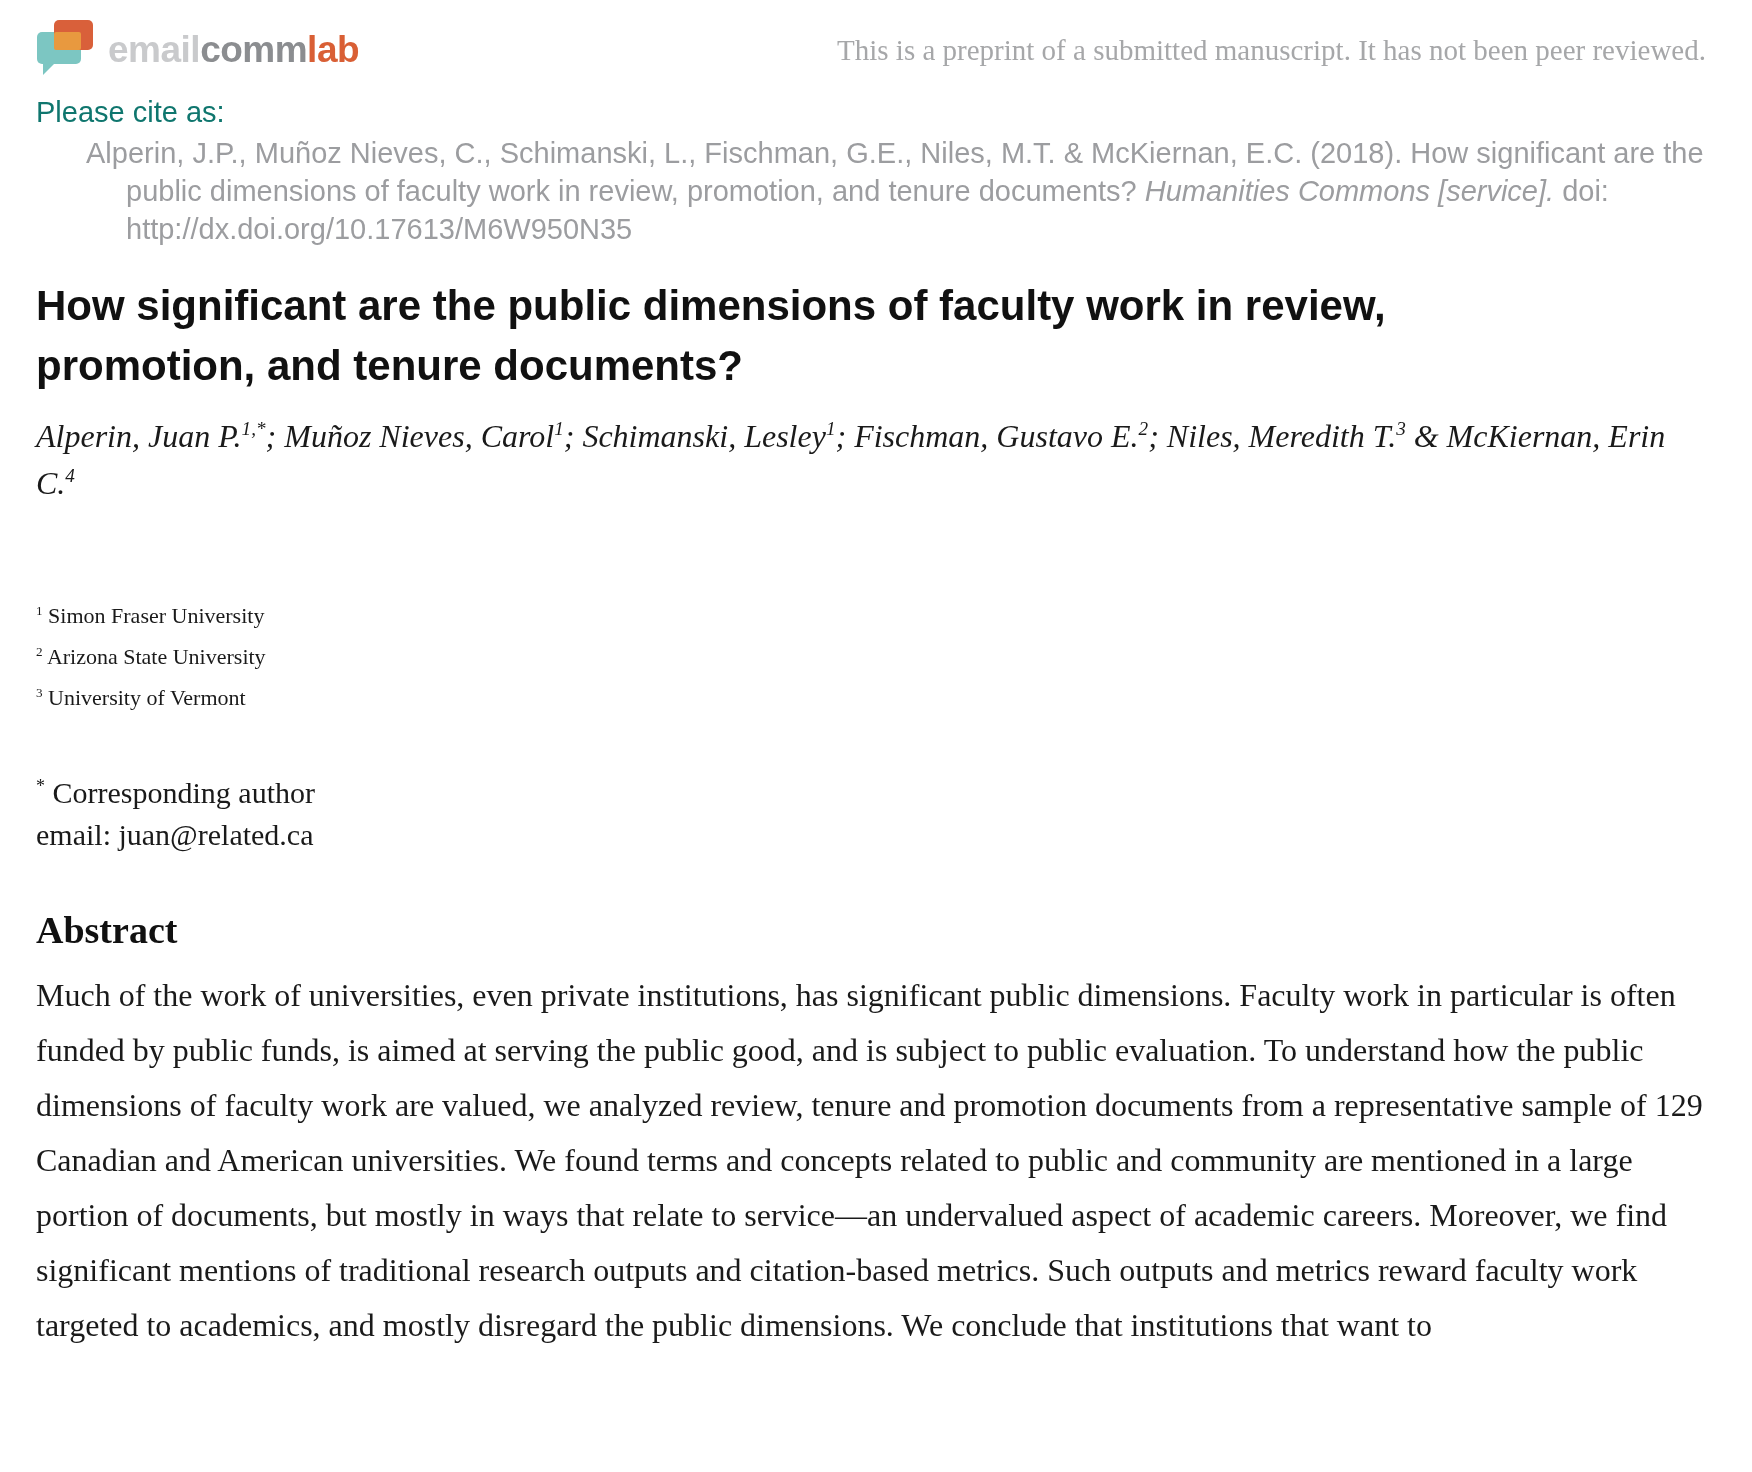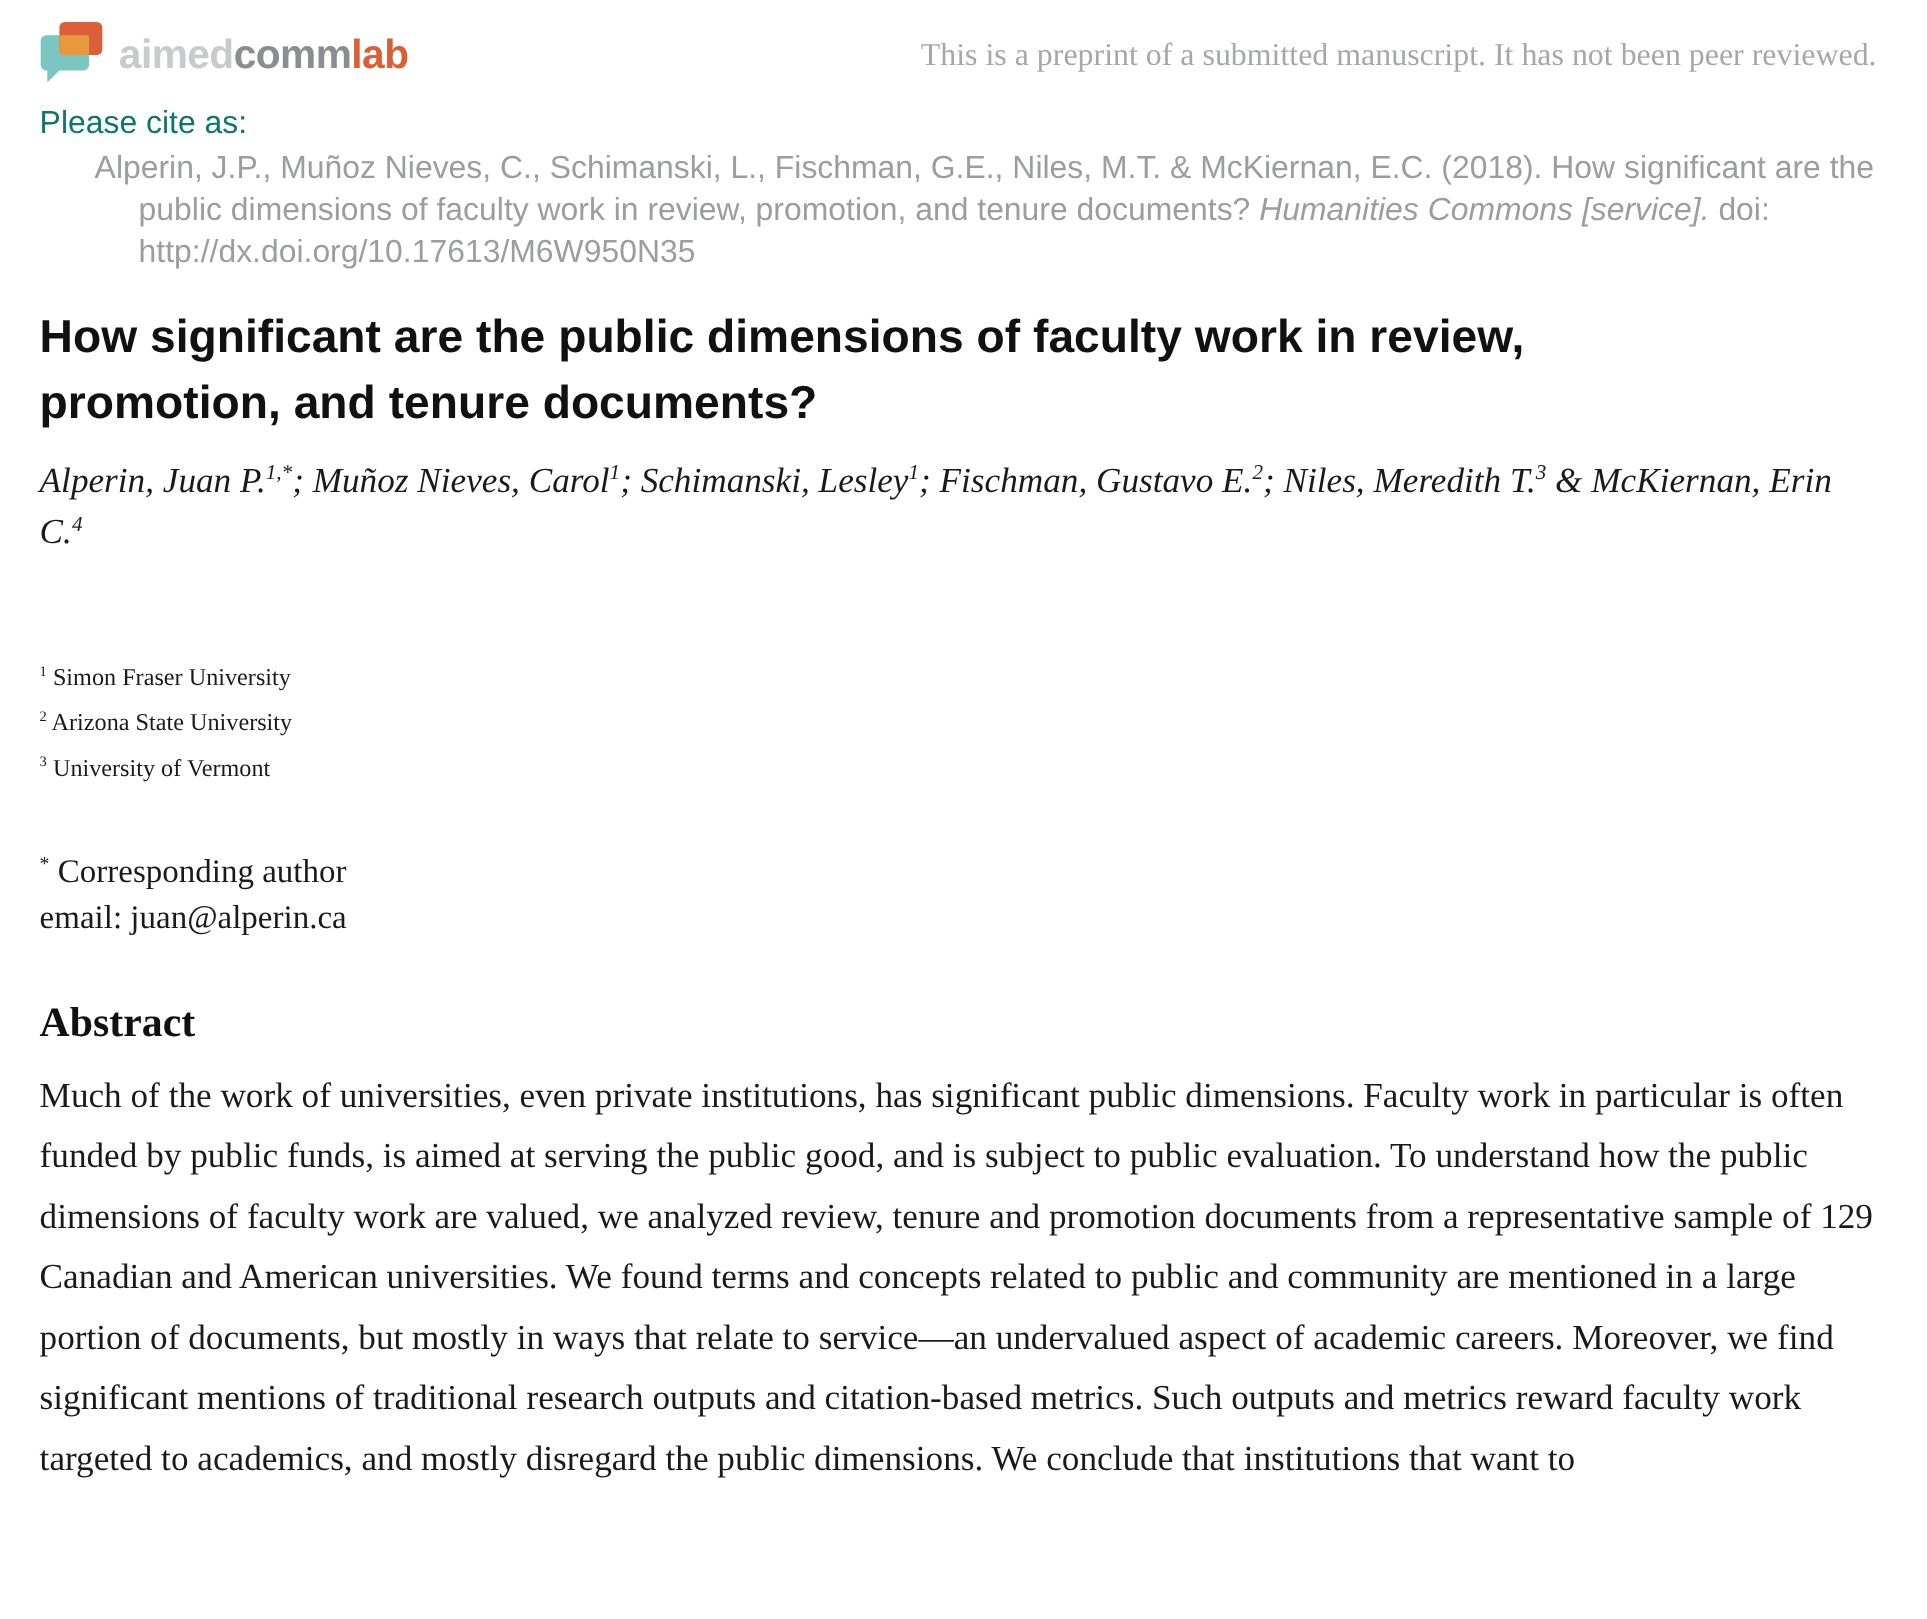--- a/index.html
+++ b/index.html
@@ -127,40 +127,40 @@
 <div class="page">
 
   <header class="header">
     <div class="logo">
       <svg width="58" height="58" viewBox="0 0 58 58">
         <polygon points="7,43 7,57 21,43" fill="#7cc6c2"></polygon>
         <rect x="1" y="14" width="44" height="32" rx="5" fill="#7cc6c2"></rect>
         <rect x="18" y="2" width="39" height="30" rx="5" fill="#d9603a"></rect>
         <rect x="18" y="14" width="27" height="18" rx="2" fill="#e8993f"></rect>
       </svg>
-      <div class="logo-text"><span class="logo-part1">aimed</span><span class="logo-part2">comm</span><span class="logo-part3">lab</span></div>
+      <div class="logo-text"><span class="logo-part1">email</span><span class="logo-part2">comm</span><span class="logo-part3">lab</span></div>
     </div>
     <div class="notice">This is a preprint of a submitted manuscript. It has not been peer reviewed.</div>
   </header>
 
   <div class="cite-label">Please cite as:</div>
 
   <p class="citation"><span>Alperin, J.P., Muñoz Nieves, C., Schimanski, L., Fischman, G.E., Niles, M.T. &amp; McKiernan, E.C. (2018). How significant are the public dimensions of faculty work in review, promotion, and tenure documents? </span><em>Humanities Commons [service].</em><span> doi: http://dx.doi.org/10.17613/M6W950N35</span></p>
 
   <h1 class="title">How significant are the public dimensions of faculty work in review, promotion, and tenure documents?</h1>
 
   <p class="authors" id="authors">Alperin, Juan P.<sup>1,*</sup>; Muñoz Nieves, Carol<sup>1</sup>; Schimanski, Lesley<sup>1</sup>; Fischman, Gustavo E.<sup>2</sup>; Niles, Meredith T.<sup>3</sup> &amp; McKiernan, Erin C.<sup>4</sup></p>
 
   <div class="affiliations" id="affiliations">
       <div><sup>1</sup> Simon Fraser University</div>
       <div><sup>2</sup> Arizona State University</div>
       <div><sup>3</sup> University of Vermont</div>
     </div>
 
   <div class="corresponding"><sup>*</sup> <span>Corresponding author</span></div>
 
-  <div class="email">email: juan@alperin.ca</div>
+  <div class="email">email: juan@related.ca</div>
 
   <h2 class="abstract-heading">Abstract</h2>
 
   <p class="abstract">Much of the work of universities, even private institutions, has significant public dimensions. Faculty work in particular is often funded by public funds, is aimed at serving the public good, and is subject to public evaluation. To understand how the public dimensions of faculty work are valued, we analyzed review, tenure and promotion documents from a representative sample of 129 Canadian and American universities. We found terms and concepts related to public and community are mentioned in a large portion of documents, but mostly in ways that relate to service—an undervalued aspect of academic careers. Moreover, we find significant mentions of traditional research outputs and citation-based metrics. Such outputs and metrics reward faculty work targeted to academics, and mostly disregard the public dimensions. We conclude that institutions that want to</p>
 
 </div>
 
 </body></html>

